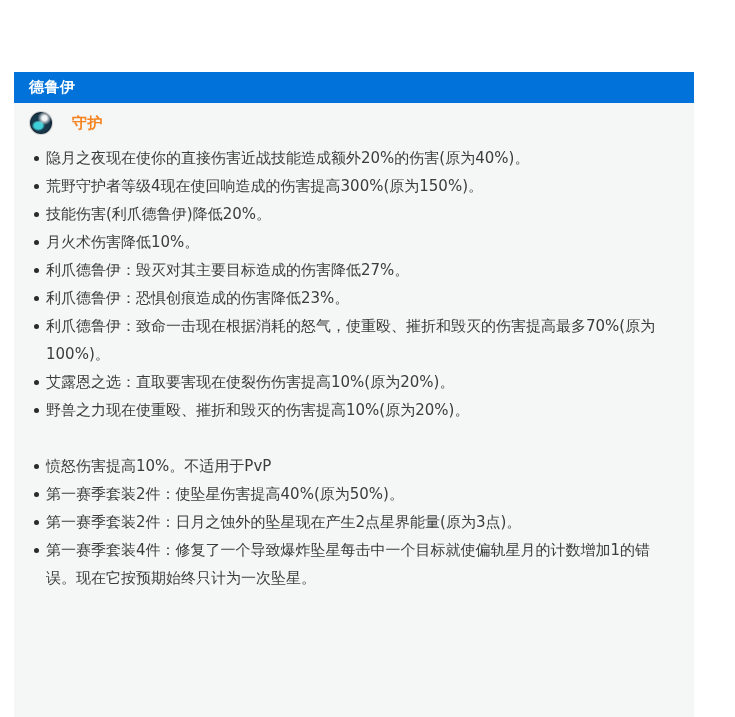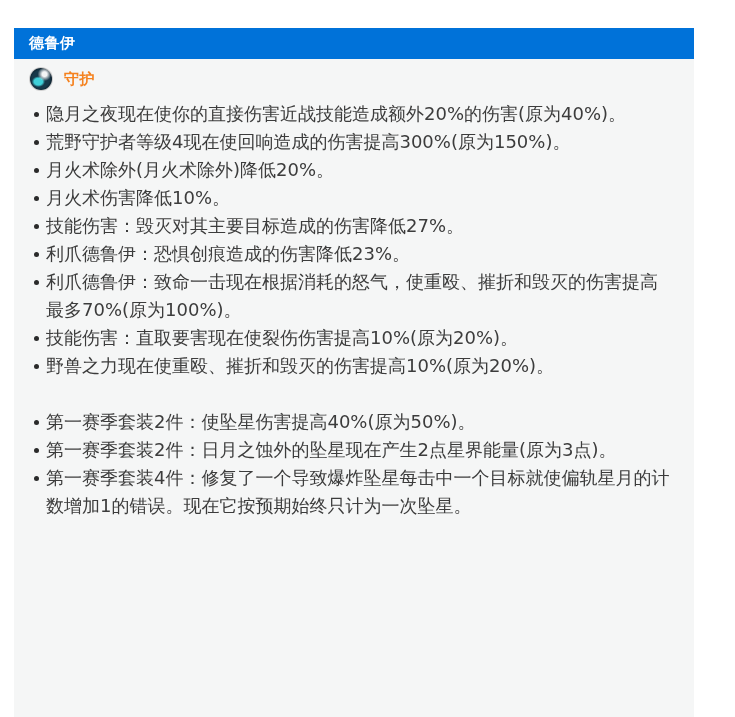--- a/index.html
+++ b/index.html
@@ -27,32 +27,33 @@
   }
   .panel-header {
     height: 31px;
     background: var(--header-bg);
     color: var(--header-fg);
     font-size: 15px;
     font-weight: bold;
     line-height: 31px;
     padding-left: 15px;
     letter-spacing: 0.5px;
+    margin-top: 44px;
   }
   .panel-body {
     background: var(--panel-bg);
     padding: 9px 20px 24px 16px;
     min-height: 661px;
   }
   .spec-section + .spec-section { margin-top: 28px; }
   .spec-heading {
     margin: 0;
     display: flex;
     align-items: center;
-    gap: 12px;
+    gap: 20px;
     height: 22px;
   }
   .spec-title {
     color: var(--accent);
     font-size: 15px;
     font-weight: bold;
     letter-spacing: 0.5px;
   }
   .spec-icon {
     width: 22px;
@@ -73,21 +74,21 @@
       radial-gradient(circle at 50% 48%, #ffffff 0 13%, #e9c9ff 14% 25%, #8a4fd8 26% 42%, #3a1a5e 43% 62%, #120a1e 63% 100%);
   }
   .notes-list {
     list-style: none;
     margin: 10px 0 0 0;
     padding: 0 0 0 4px;
   }
   .notes-list li {
     position: relative;
     padding-left: 12px;
-    font-size: 18px;
+    font-size: 15px;
     line-height: 28px;
     color: var(--text);
   }
   .notes-list li::before {
     content: "";
     position: absolute;
     left: 0;
     top: 11.5px;
     width: 5px;
     height: 5px;
@@ -105,32 +106,33 @@
   <div class="panel-body">
     <div>
   <section class="spec-section">
     <h3 class="spec-heading">
       <span class="spec-icon icon-guardian"></span>
       <span class="spec-title">守护</span>
     </h3>
     <ul class="notes-list">
             <li><span>隐月之夜现在使你的直接伤害近战技能造成额外20%的伤害(原为40%)。</span></li>
             <li><span>荒野守护者等级4现在使回响造成的伤害提高300%(原为150%)。</span></li>
-            <li><span>月火术除外(月火术除外)降低20%。</span></li>
+            <li><span>技能伤害(利爪德鲁伊)降低20%。</span></li>
             <li><span>月火术伤害降低10%。</span></li>
-            <li><span>技能伤害：毁灭对其主要目标造成的伤害降低27%。</span></li>
+            <li><span>利爪德鲁伊：毁灭对其主要目标造成的伤害降低27%。</span></li>
             <li><span>利爪德鲁伊：恐惧创痕造成的伤害降低23%。</span></li>
             <li><span>利爪德鲁伊：致命一击现在根据消耗的怒气，使重殴、摧折和毁灭的伤害提高最多70%(原为100%)。</span></li>
-            <li><span>技能伤害：直取要害现在使裂伤伤害提高10%(原为20%)。</span></li>
+            <li><span>艾露恩之选：直取要害现在使裂伤伤害提高10%(原为20%)。</span></li>
             <li><span>野兽之力现在使重殴、摧折和毁灭的伤害提高10%(原为20%)。</span></li>
           </ul>
   </section>
 
   <section class="spec-section">
     <ul class="notes-list">
+            <li><span>愤怒伤害提高10%。不适用于PvP</span></li>
             <li><span>第一赛季套装2件：使坠星伤害提高40%(原为50%)。</span></li>
             <li><span>第一赛季套装2件：日月之蚀外的坠星现在产生2点星界能量(原为3点)。</span></li>
             <li><span>第一赛季套装4件：修复了一个导致爆炸坠星每击中一个目标就使偏轨星月的计数增加1的错误。现在它按预期始终只计为一次坠星。</span></li>
           </ul>
   </section>
 </div>
   </div>
 </div>
 
 </body></html>

